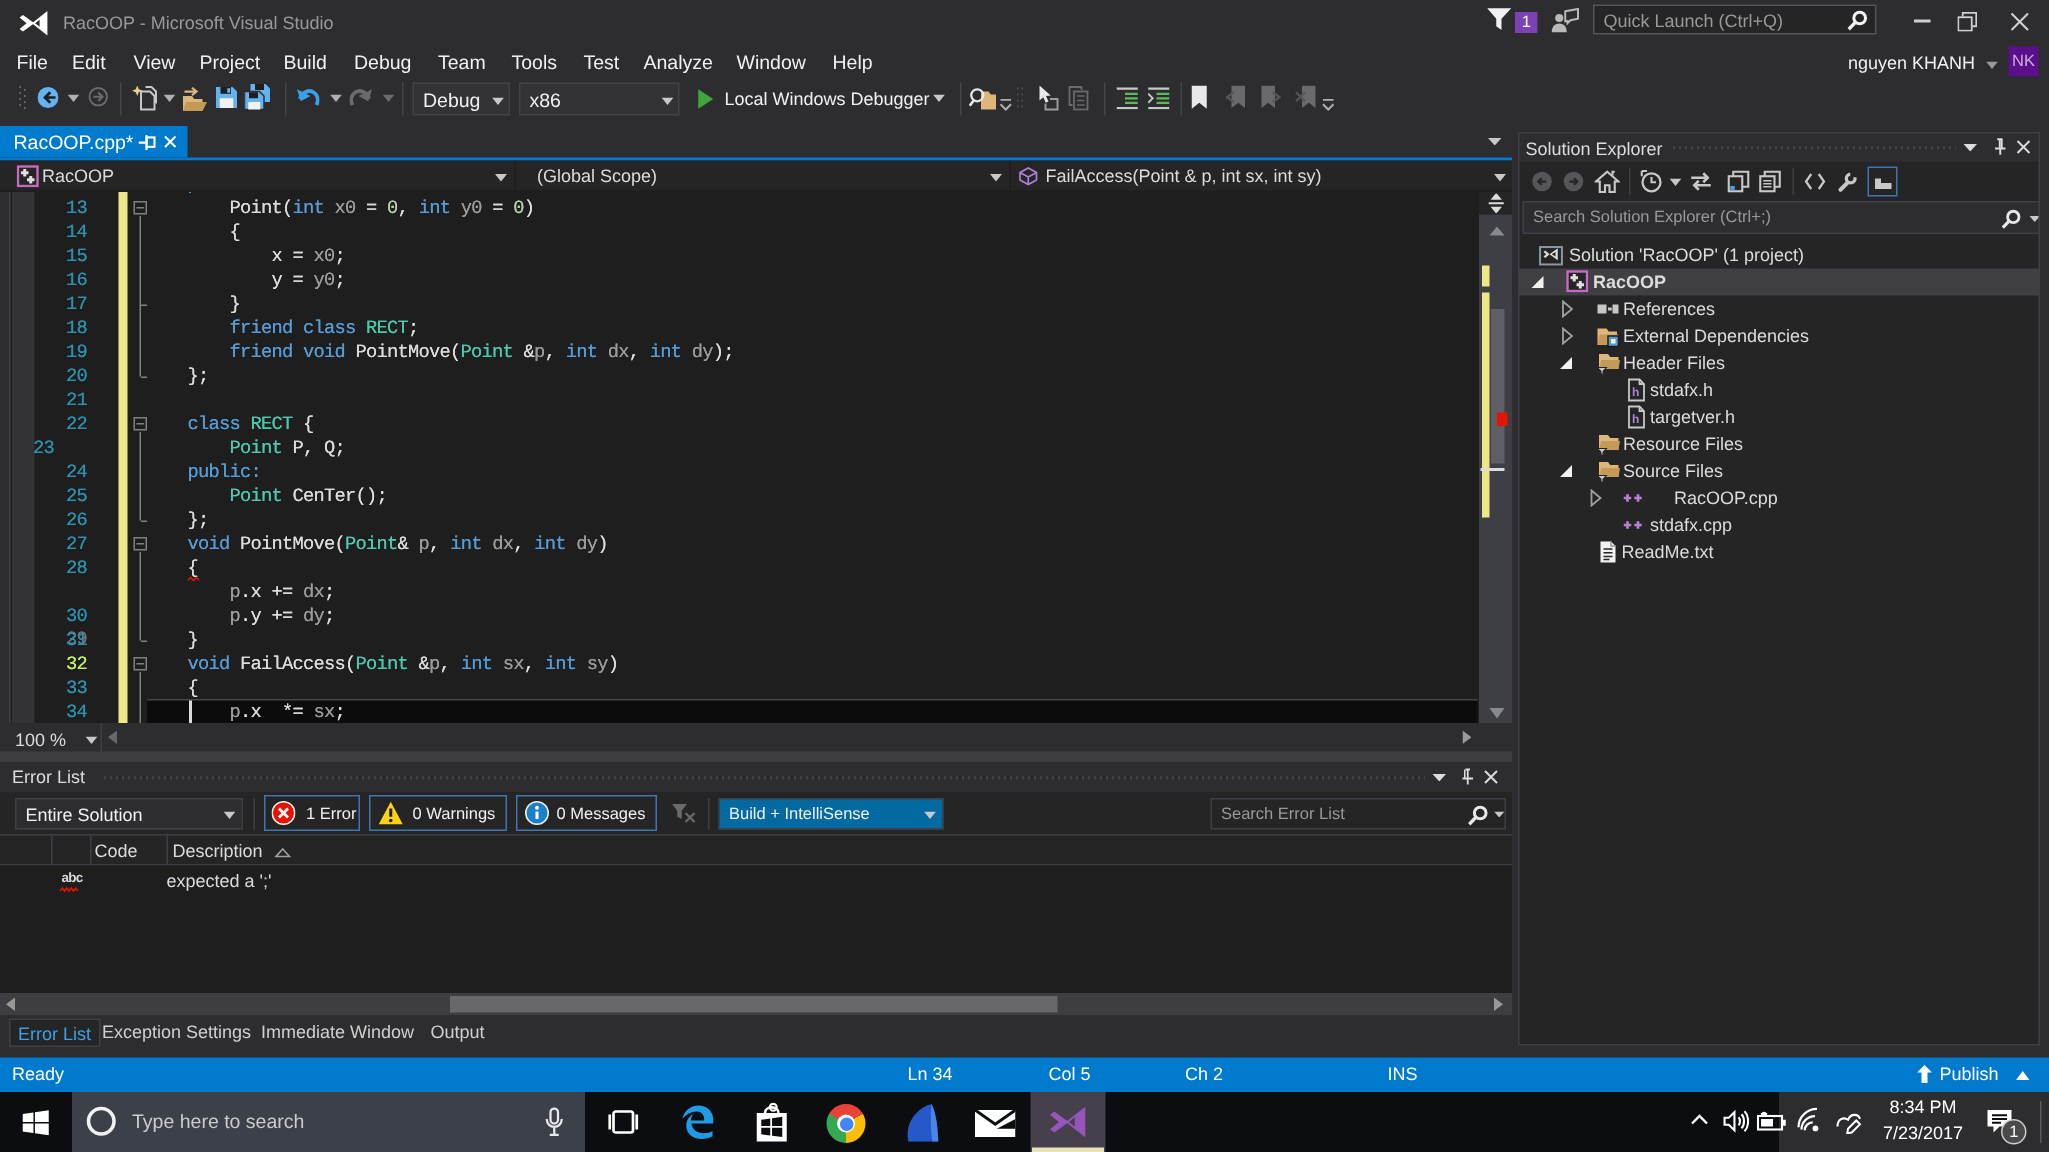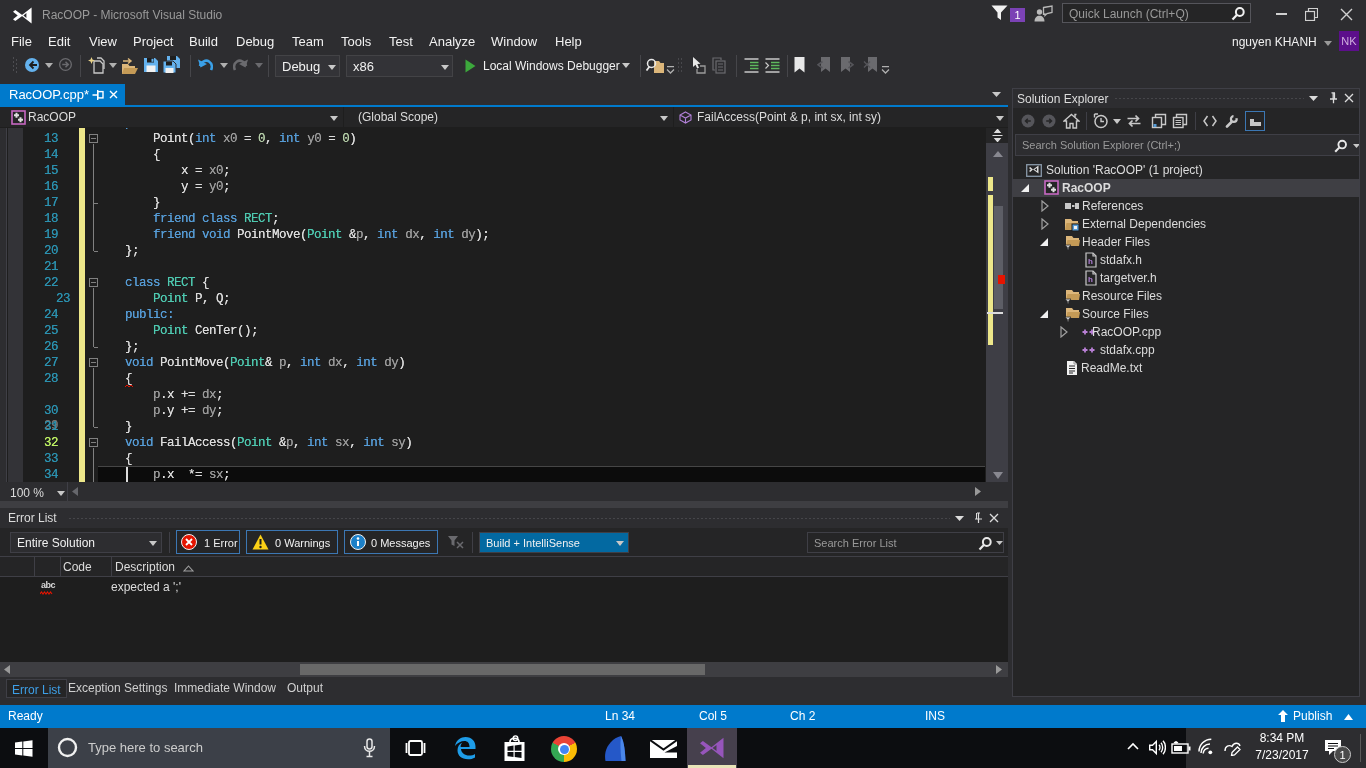--- a/index.html
+++ b/index.html
@@ -278,21 +278,21 @@
     <div class="abs mono" style="left:0;top:3px;width:58px;text-align:right;color:#2b91af;">13</div>
     <div class="abs mono" style="left:0;top:19px;width:58px;text-align:right;color:#2b91af;">14</div>
     <div class="abs mono" style="left:0;top:35px;width:58px;text-align:right;color:#2b91af;">15</div>
     <div class="abs mono" style="left:0;top:51px;width:58px;text-align:right;color:#2b91af;">16</div>
     <div class="abs mono" style="left:0;top:67px;width:58px;text-align:right;color:#2b91af;">17</div>
     <div class="abs mono" style="left:0;top:83px;width:58px;text-align:right;color:#2b91af;">18</div>
     <div class="abs mono" style="left:0;top:99px;width:58px;text-align:right;color:#2b91af;">19</div>
     <div class="abs mono" style="left:0;top:115px;width:58px;text-align:right;color:#2b91af;">20</div>
     <div class="abs mono" style="left:0;top:131px;width:58px;text-align:right;color:#2b91af;">21</div>
     <div class="abs mono" style="left:0;top:147px;width:58px;text-align:right;color:#2b91af;">22</div>
-    <div class="abs mono" style="left:12px;top:163px;width:58px;text-align:right;color:#2b91af;">23</div>
+    <div class="abs mono" style="left:0;top:163px;width:58px;text-align:center;color:#2b91af;">23</div>
     <div class="abs mono" style="left:0;top:179px;width:58px;text-align:right;color:#2b91af;">24</div>
     <div class="abs mono" style="left:0;top:195px;width:58px;text-align:right;color:#2b91af;">25</div>
     <div class="abs mono" style="left:0;top:211px;width:58px;text-align:right;color:#2b91af;">26</div>
     <div class="abs mono" style="left:0;top:227px;width:58px;text-align:right;color:#2b91af;">27</div>
     <div class="abs mono" style="left:0;top:243px;width:58px;text-align:right;color:#2b91af;">28</div>
     <div class="abs mono" style="left:0;top:259px;width:58px;text-align:right;color:#737373;margin-top:31px;">29</div>
     <div class="abs mono" style="left:0;top:275px;width:58px;text-align:right;color:#2b91af;">30</div>
     <div class="abs mono" style="left:0;top:291px;width:58px;text-align:right;color:#2b91af;">31</div>
     <div class="abs mono" style="left:0;top:307px;width:58px;text-align:right;color:#bef264;">32</div>
     <div class="abs mono" style="left:0;top:323px;width:58px;text-align:right;color:#2b91af;">33</div>
@@ -702,21 +702,21 @@
           </svg>
         </div>
         <div class="abs" style="left:70px;top:3px;">
           <svg width="13" height="12" viewBox="0 0 13 12">
             <g stroke="#b87fd4" stroke-width="1.8">
               <path d="M0.5 6 L5.5 6 M3 3.5 L3 8.5"></path>
               <path d="M7.5 6 L12.5 6 M10 3.5 L10 8.5"></path>
             </g>
           </svg>
         </div>
-        <div class="abs ui" style="left:80px;top:2px;color:#dcdcdc;">RacOOP.cpp</div>
+        <div class="abs ui" style="left:104px;top:2px;color:#dcdcdc;">RacOOP.cpp</div>
       </div>
     <div class="abs" style="left:0;top:253px;width:348px;height:18px;">
         <div class="abs" style="left:70px;top:3px;">
           <svg width="13" height="12" viewBox="0 0 13 12">
             <g stroke="#b87fd4" stroke-width="1.8">
               <path d="M0.5 6 L5.5 6 M3 3.5 L3 8.5"></path>
               <path d="M7.5 6 L12.5 6 M10 3.5 L10 8.5"></path>
             </g>
           </svg>
         </div>

